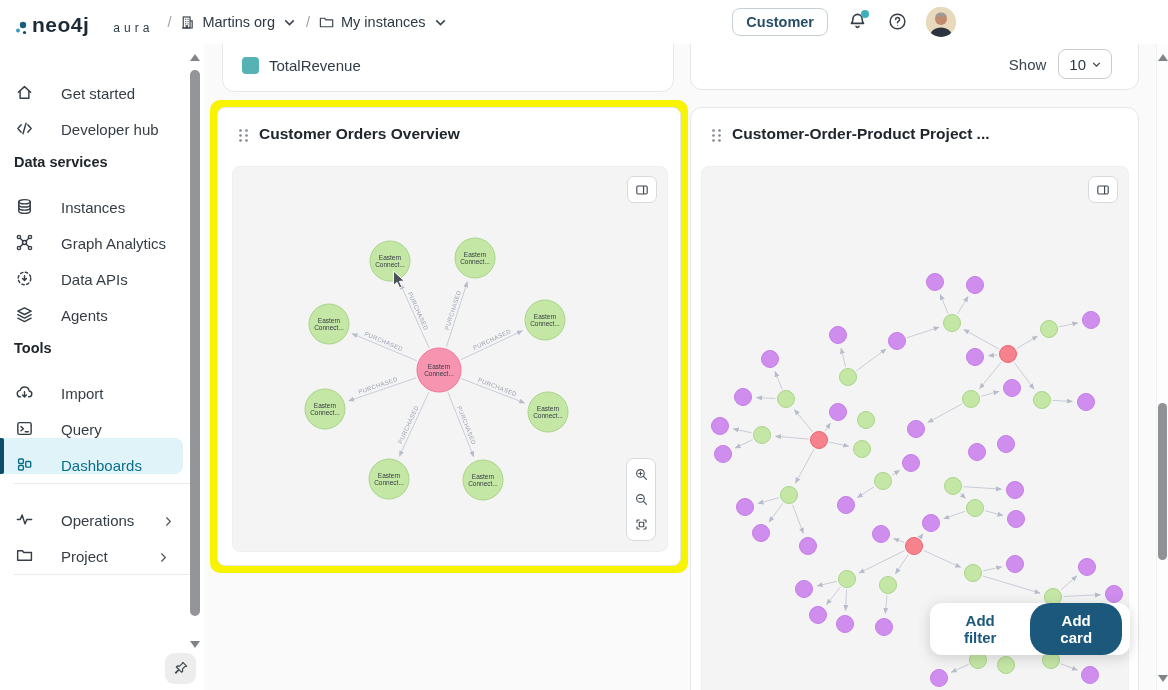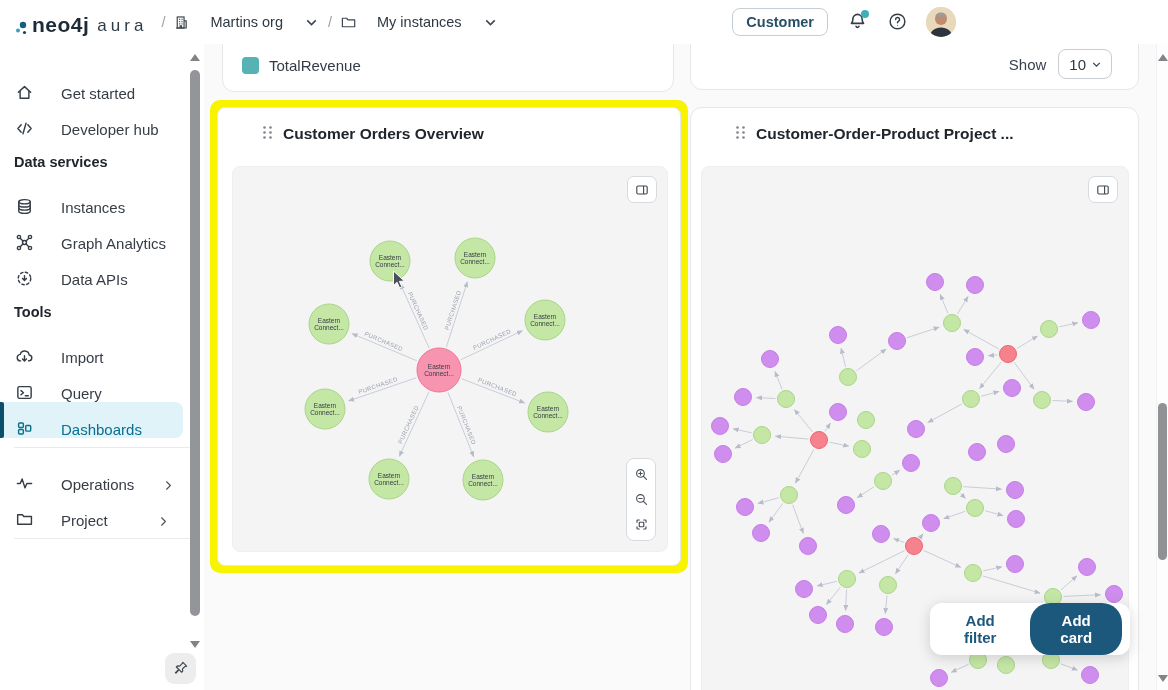--- a/index.html
+++ b/index.html
@@ -3,24 +3,24 @@
 <meta charset="utf-8">
 <style>
   * { margin:0; padding:0; box-sizing:border-box; }
   html,body { width:1168px; height:690px; overflow:hidden; }
   body { font-family:"Liberation Sans", sans-serif; background:#fff; color:#343b42; position:relative; }
 
   
   .navbar { position:absolute; top:0; left:0; width:972px; height:44px; background:#fff; display:flex; align-items:center; z-index:30; }
   .logo { display:flex; align-items:flex-end; margin-left:14px; gap:2px; cursor:pointer; }
   .logo-word { font-size:21px; font-weight:700; color:#1c2b36; letter-spacing:.5px; line-height:1; }
-  .logo-suffix { font-size:17px; font-weight:400; color:#2c3c48; letter-spacing:4px; line-height:1.05; margin-left:6px; }
+  .logo-suffix { font-size:12px; font-weight:400; color:#2c3c48; letter-spacing:4px; line-height:1.05; margin-left:22px; }
   .crumbs { display:flex; align-items:center; margin-left:14px; gap:8px; font-size:14.5px; color:#2e3943; }
   .crumb-sep { color:#9aa2aa; }
-  .crumb { display:flex; align-items:flex-start; gap:20px; cursor:pointer; }
+  .crumb { display:flex; align-items:flex-start; gap:6px; cursor:pointer; }
   .crumb svg { width:17px; height:17px; color:#3c454e; }
   .chev { width:14px; height:14px; color:#444c55; }
   .nav-right { margin-left:auto; display:flex; align-items:center; gap:18px; margin-right:16px; }
   .feedback-btn { border:1px solid #c6ced4; background:#fff; border-radius:8px; padding:5px 13px; font-size:14.5px; font-weight:700; color:#274f67; cursor:pointer; font-family:inherit; }
   .icon-btn { position:relative; background:none; border:none; cursor:pointer; width:22px; height:22px; color:#353d46; padding:0; }
   .icon-btn svg { width:21px; height:21px; }
   .bell-dot { position:absolute; top:-1px; right:-1px; width:8px; height:8px; border-radius:50%; background:#3fb0ba; }
   .avatar { width:30px; height:30px; border-radius:50%; overflow:hidden; cursor:pointer; border:none; padding:0; background:#e9d9bc; }
   .avatar svg { width:100%; height:100%; display:block; }
 
@@ -37,21 +37,21 @@
   .side-scrollbar { position:absolute; top:4px; right:2px; width:13px; height:606px; }
   .side-scroll-thumb { position:absolute; top:22px; left:1px; width:10px; height:546px; border-radius:6px; background:#939598; }
   .tri-up { width:0; height:0; border-left:5px solid transparent; border-right:5px solid transparent; border-bottom:7px solid #808488; position:absolute; left:1px; top:6px; cursor:pointer; }
   .tri-down { width:0; height:0; border-left:5px solid transparent; border-right:5px solid transparent; border-top:7px solid #808488; position:absolute; left:1px; bottom:6px; cursor:pointer; }
   .pin-btn { position:absolute; right:8px; bottom:6px; width:31px; height:31px; border-radius:9px; border:none; background:#ededee; color:#41484f; cursor:pointer; display:flex; align-items:center; justify-content:center; }
   .pin-btn svg { width:17px; height:17px; }
 
   
   .main { position:absolute; top:44px; left:204px; width:964px; height:646px; background:#fafafa; overflow:hidden; }
   .card { position:absolute; background:#fff; border:1px solid #e6e7e9; border-radius:12px; }
-  .card-header { display:flex; align-items:flex-start; gap:10px; padding:17px 16px 11px 20px;margin-left:24px; }
+  .card-header { display:flex; align-items:flex-end; gap:10px; padding:17px 16px 11px 20px; }
   .card-title { font-size:15.5px; font-weight:700; color:#20262c; white-space:nowrap; overflow:hidden; }
   .drag-handle { color:#7d848b; cursor:grab; display:flex; }
   .drag-handle svg { width:11px; height:15px; }
   .graph-panel { position:absolute; background:#f4f4f5; border:1px solid #efeff0; border-radius:8px; overflow:hidden; }
   .panel-btn { position:absolute; top:9px; right:10px; width:30px; height:27px; background:#fff; border:1px solid #d7dbdf; border-radius:7px; cursor:pointer; display:flex; align-items:center; justify-content:center; color:#3e464e; z-index:3; }
   .panel-btn svg { width:16px; height:16px; }
   .zoom-stack { position:absolute; right:11px; bottom:10px; width:30px; background:#fff; border:1px solid #d7dbdf; border-radius:8px; display:flex; flex-direction:column; align-items:center; padding:3px 0; z-index:3; }
   .zoom-stack button { width:26px; height:25px; background:none; border:none; cursor:pointer; color:#454d55; display:flex; align-items:center; justify-content:center; }
   .zoom-stack svg { width:15px; height:15px; }
 
@@ -173,20 +173,27 @@
           <path d="M5.5 5.5l2.9 2.9M14.5 5.5l-2.9 2.9M5.5 14.5l2.9-2.9M14.5 14.5l-2.9-2.9"></path>
         </svg>
         <span>Graph Analytics</span>
       </div>
       <div class="side-item">
         <svg class="" viewBox="0 0 20 20" fill="none" stroke="currentColor" stroke-width="1.5" stroke-linecap="round" stroke-linejoin="round">
           <circle cx="10" cy="10" r="6.6" stroke-dasharray="2.6 2.6"></circle>
           <path d="M10 7v5M7.9 10.1L10 12.2l2.1-2.1"></path>
         </svg>
         <span>Data APIs</span>
+      </div>
+      <div class="side-item">
+        <svg class="" viewBox="0 0 20 20" fill="none" stroke="currentColor" stroke-width="1.5" stroke-linecap="round" stroke-linejoin="round">
+          <path d="M10 3l7 3.5L10 10 3 6.5z"></path>
+          <path d="M3 10.2L10 13.7l7-3.5M3 13.9L10 17.4l7-3.5"></path>
+        </svg>
+        <span>Agents</span>
       </div>
       <div class="side-header">Tools</div>
       <div class="side-item">
         <svg class="" viewBox="0 0 20 20" fill="none" stroke="currentColor" stroke-width="1.5" stroke-linecap="round" stroke-linejoin="round">
           <path d="M6 14.6a3.4 3.4 0 0 1-.5-6.8 4.8 4.8 0 0 1 9.4.6 3 3 0 0 1-.6 6.1"></path>
           <path d="M10 9.2v5.4M7.9 12.6l2.1 2.1 2.1-2.1"></path>
         </svg>
         <span>Import</span>
       </div>
       <div class="side-item">

